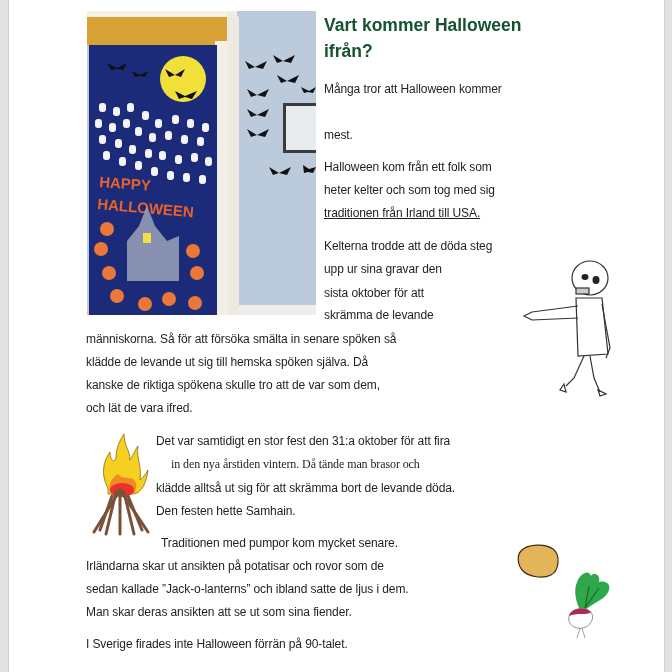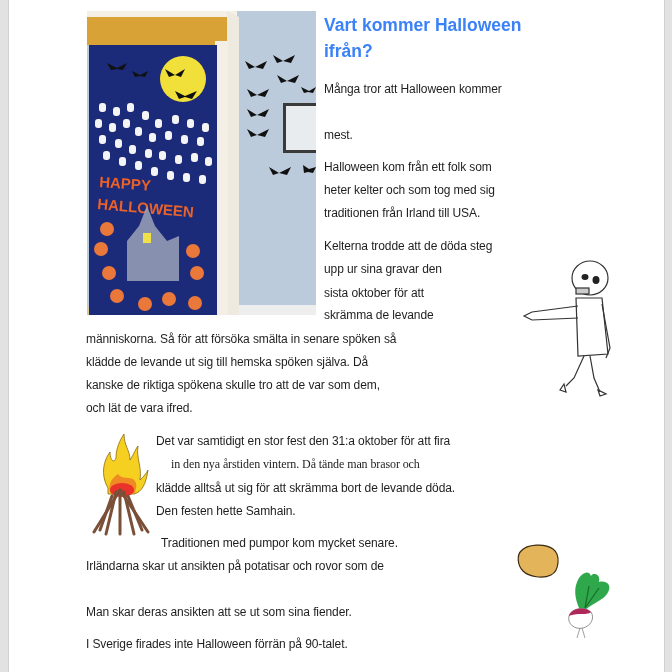--- a/index.html
+++ b/index.html
@@ -7,21 +7,21 @@
     width:672px; height:672px; overflow:hidden; position:relative;
     background:#ffffff;
     font-family:"Liberation Sans", "DejaVu Sans", sans-serif;
     color:#1e1e1e;
   }
   .frame-left { position:absolute; left:0; top:0; width:8px; height:672px; background:#e2e2e2; border-right:1px solid #d0d0d0; }
   .frame-right { position:absolute; right:0; top:0; width:7px; height:672px; background:#e2e2e2; border-left:1px solid #d0d0d0; }
   .page { position:absolute; left:9px; top:0; width:655px; height:672px; background:#fff; }
 
   .line { position:absolute; white-space:nowrap; font-size:12px; letter-spacing:-0.1px; line-height:18px; }
-  .title { position:absolute; white-space:nowrap; font-size:17.5px; font-weight:bold; line-height:22px; color:#3b82f6; }
+  .title { position:absolute; white-space:nowrap; font-size:17.5px; font-weight:bold; line-height:22px; color:#14532d; }
 
   .photo { position:absolute; left:87px; top:11px; width:229px; height:304px; overflow:hidden; background:#b9c9d8; }
   .skeleton { position:absolute; left:512px; top:254px; width:106px; height:146px; }
   .fire { position:absolute; left:86px; top:430px; width:68px; height:108px; }
   .potato { position:absolute; left:515px; top:543px; width:46px; height:36px; }
   .turnip { position:absolute; left:555px; top:568px; width:60px; height:72px; }
 </style>
 </head>
 <body>
 
@@ -119,21 +119,21 @@
   </div>
 
   <div class="title" style="left:324px;top:14px;">Vart kommer Halloween</div>
   <div class="title" style="left:324px;top:40px;">ifrån?</div>
 
   <div class="line" style="left:324px;top:80px;">Många tror att Halloween kommer</div>
   <div class="line" style="left:324px;top:126px;">mest.</div>
 
   <div class="line" style="left:324px;top:158px;">Halloween kom från ett folk som</div>
   <div class="line" style="left:324px;top:181px;">heter kelter och som tog med sig</div>
-  <div class="line" style="left:324px;top:204px;">traditionen från Irland till USA.</div>
+  <div class="line" style="left:324px;top:204px;text-decoration:underline;">traditionen från Irland till USA.</div>
 
   <div class="line" style="left:324px;top:237px;">Kelterna trodde att de döda steg</div>
   <div class="line" style="left:324px;top:260px;">upp ur sina gravar den</div>
   <div class="line" style="left:324px;top:284px;text-align:center;">sista oktober för att</div>
   <div class="line" style="left:324px;top:306px;">skrämma de levande</div>
   <div class="line" style="left:86px;top:330px;">människorna. Så för att försöka smälta in senare spöken så</div>
   <div class="line" style="left:86px;top:353px;">klädde de levande ut sig till hemska spöken själva. Då</div>
   <div class="line" style="left:86px;top:376px;">kanske de riktiga spökena skulle tro att de var som dem,</div>
   <div class="line" style="left:86px;top:399px;">och lät de vara ifred.</div>
 
@@ -168,20 +168,21 @@
     </svg>
   </div>
 
   <div class="line" style="left:156px;top:432px;"> Det var samtidigt en stor fest den 31:a oktober för att fira</div>
   <div class="line" style="left:171px;top:455px;font-family:Liberation Serif, serif;">in den nya årstiden vintern. Då tände man brasor och</div>
   <div class="line" style="left:156px;top:479px;">klädde alltså ut sig för att skrämma bort de levande döda.</div>
   <div class="line" style="left:156px;top:502px;">Den festen hette Samhain.</div>
 
   <div class="line" style="left:145px;top:534px;margin-left:16px;">Traditionen med pumpor kom mycket senare.</div>
   <div class="line" style="left:86px;top:557px;">Irländarna skar ut ansikten på potatisar och rovor som de</div>
+  <div class="line" style="left:86px;top:580px;">sedan kallade ”Jack-o-lanterns” och ibland satte de ljus i dem.</div>
   <div class="line" style="left:86px;top:603px;text-align:center;">Man skar deras ansikten att se ut som sina fiender.</div>
 
   <div class="line" style="left:86px;top:635px;">I Sverige firades inte Halloween förrän på 90-talet.</div>
 
   <div class="potato">
     <svg width="46" height="36" viewBox="0 0 46 36">
       <path d="M6 8 C12 1 30 0 38 6 C46 12 44 28 36 32 C28 36 14 34 8 28 C2 22 2 12 6 8 Z" fill="#e3b45a" stroke="#3a2a10" stroke-width="1.2"></path>
     </svg>
   </div>
 

